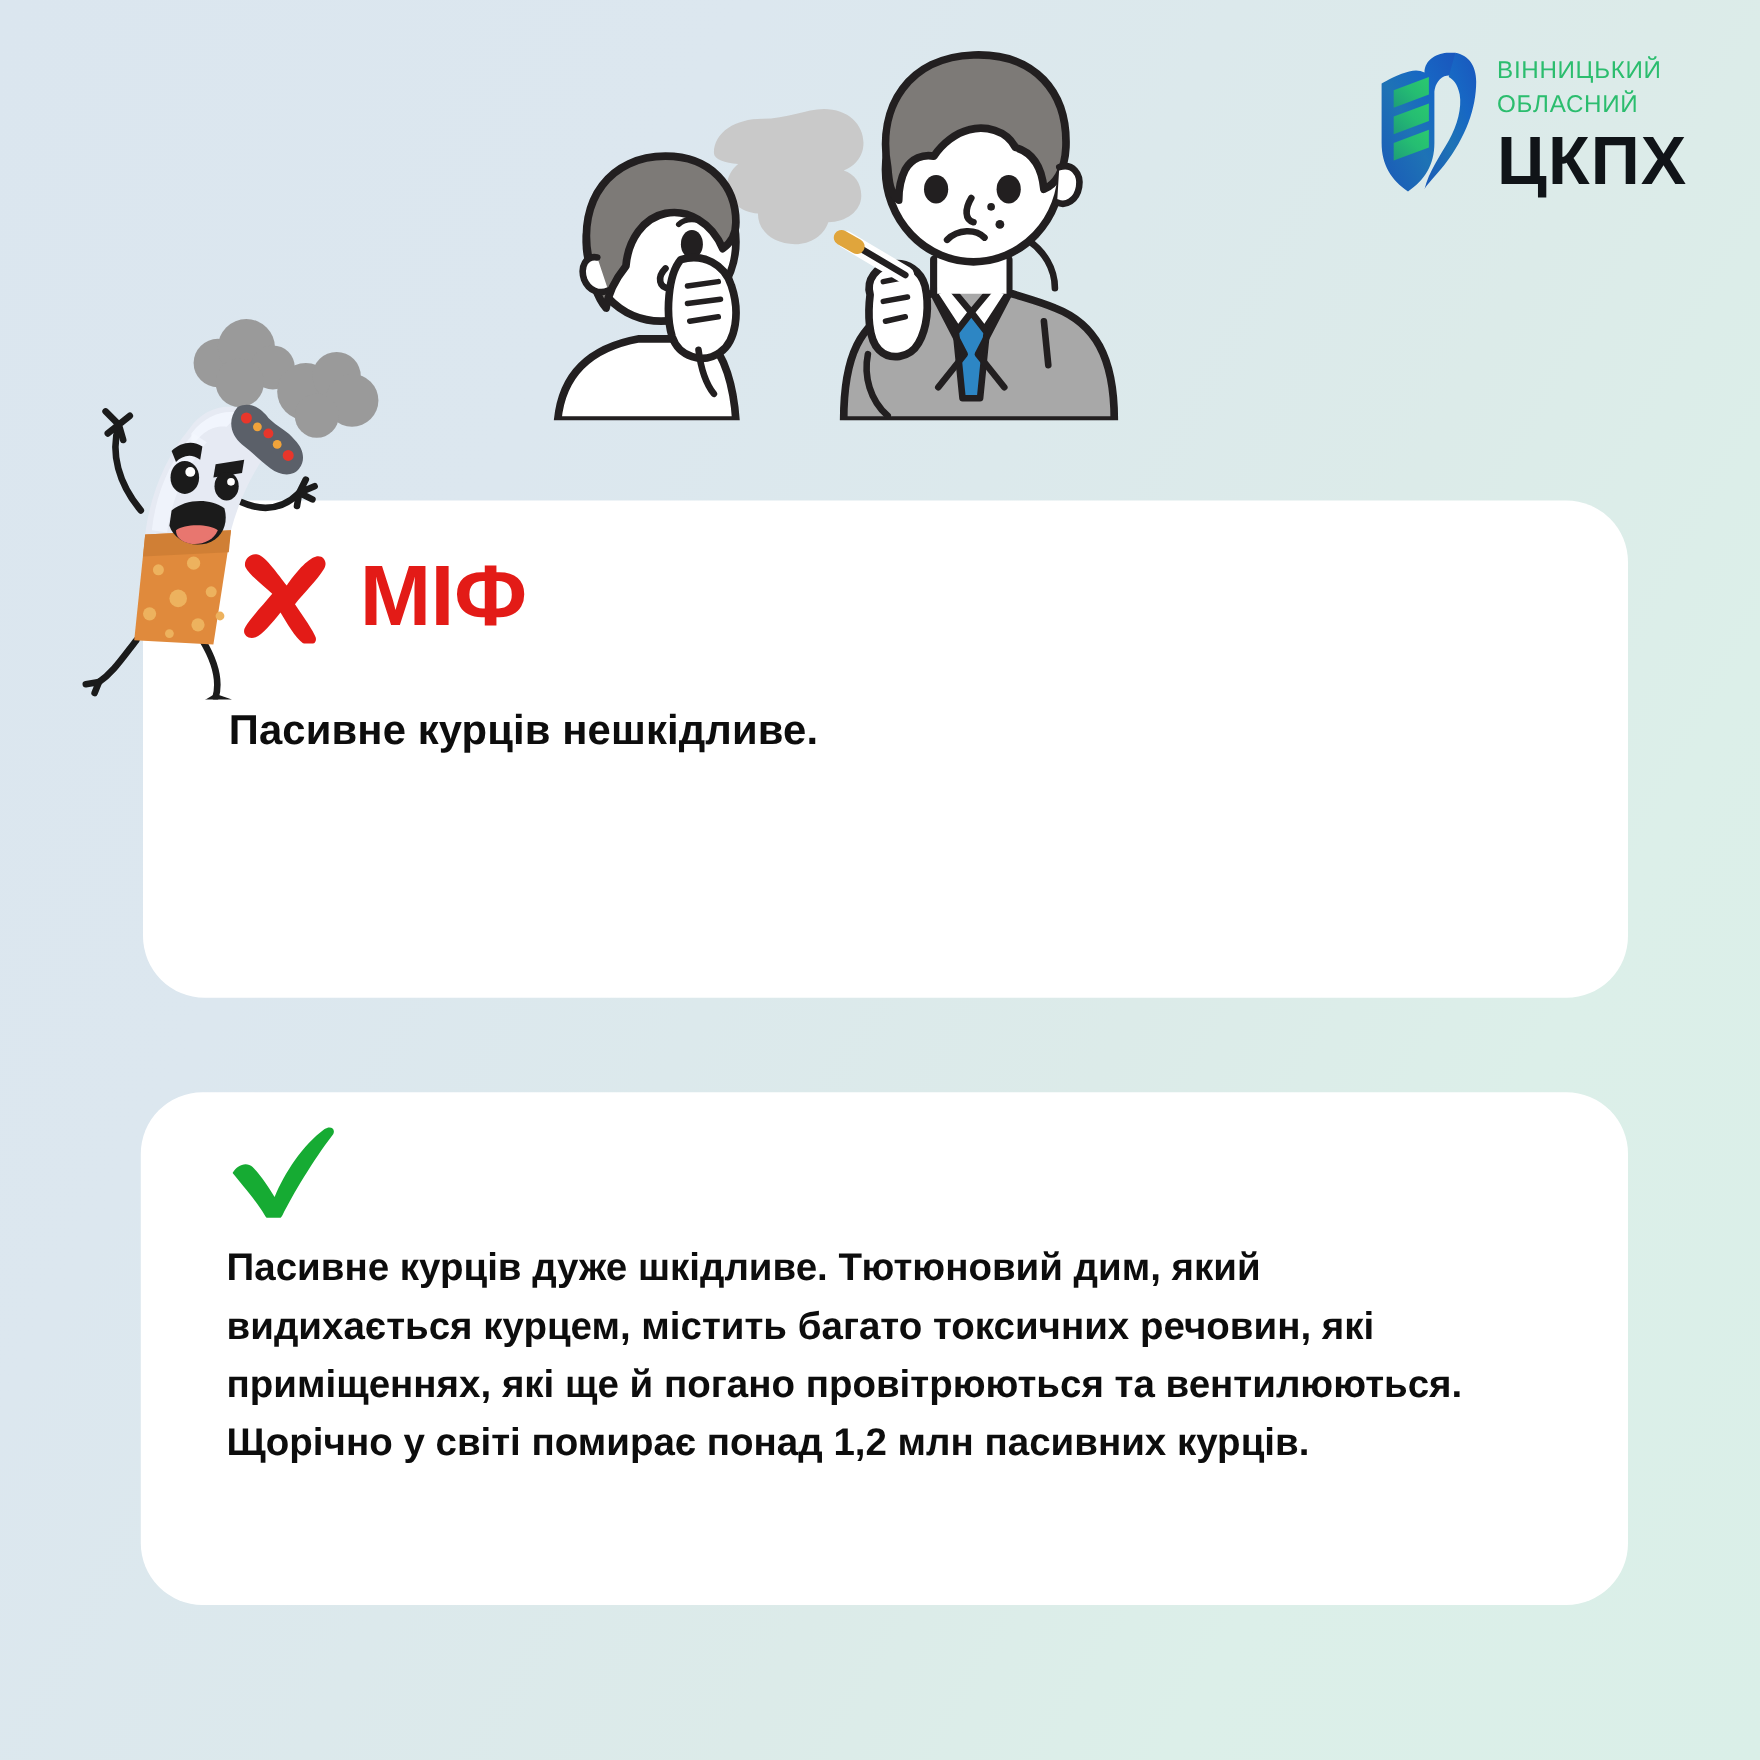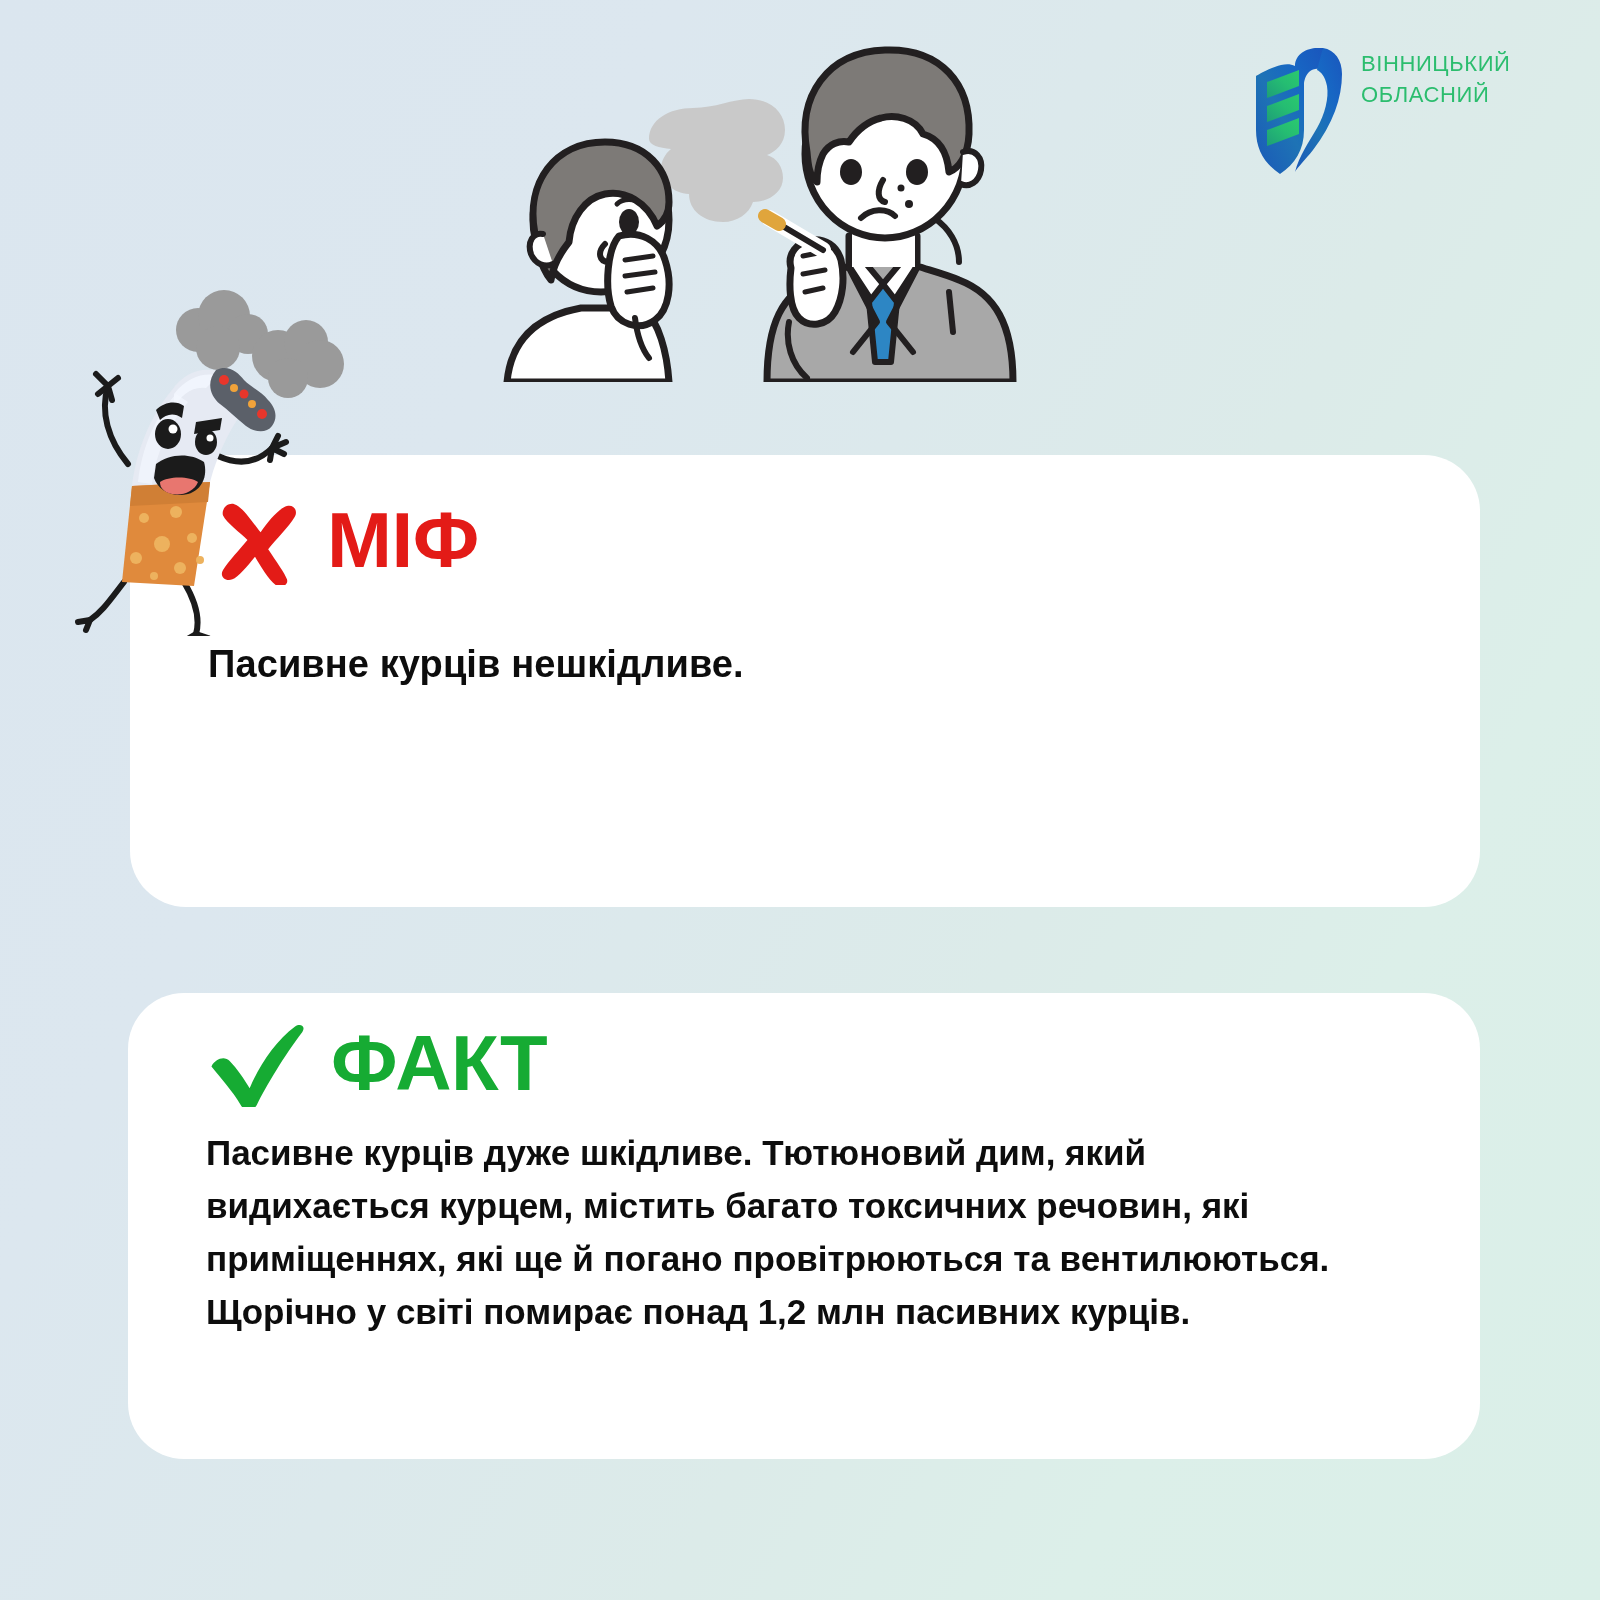--- a/index.html
+++ b/index.html
@@ -98,20 +98,21 @@
         <path d="M76 2 C88 4 95 14 95 28 C95 52 86 78 66 104 C58 114 50 122 48 126
                  C52 110 62 96 70 82 C78 68 82 52 80 40 C78 30 74 26 70 24 Z" fill="url(#shieldGrad)"></path>
         <path d="M20 36 L52 24 L52 40 L20 52 Z" fill="url(#barGrad)"></path>
         <path d="M20 60 L52 48 L52 64 L20 76 Z" fill="url(#barGrad)"></path>
         <path d="M20 84 L52 72 L52 88 L20 100 Z" fill="url(#barGrad)"></path>
       </svg>
     </div>
     <div class="wordmark">
       <div class="ln">ВІННИЦЬКИЙ</div>
       <div class="ln">ОБЛАСНИЙ</div>
+      <div class="acro">ЦКПХ</div>
     </div>
   </div>
 
   <div id="illustration">
     <svg viewBox="0 0 540 360" width="540" height="360" aria-hidden="true">
       <g fill="none" stroke="#221f20" stroke-width="7" stroke-linecap="round" stroke-linejoin="round">
 
         <path d="M152 117 C152 98 172 86 196 86 C218 86 236 77 252 77
                  C274 77 288 91 288 108 C288 122 278 130 270 133
                  C280 136 286 145 286 156 C286 170 272 180 256 180
@@ -213,21 +214,20 @@
   <div class="card" id="fact-card">
     <div class="badge-row" id="fact-badge">
       <span>
         <svg viewBox="0 0 110 100" width="100" height="92" aria-hidden="true">
           <path d="M6 56 C10 48 20 44 26 50 C34 58 42 70 48 80
                    C58 56 76 28 98 12 C104 8 110 12 106 18
                    C86 44 66 78 56 98 C52 106 42 106 38 98
                    C30 84 14 66 6 56 Z" fill="#16ab33"></path>
         </svg>
       </span>
-      <span class="badge-label" id="fact-label">ФАКТ</span>
     </div>
     <div class="fact-text">
       <span>Пасивне курців дуже шкідливе. Тютюновий дим, який</span>
       <span>видихається курцем, містить багато токсичних речовин, які</span>
       <span>приміщеннях, які ще й погано провітрюються та вентилюються.</span>
       <span>Щорічно у світі помирає понад 1,2 млн пасивних курців.</span>
     </div>
   </div>
 
   <div id="mascot">

